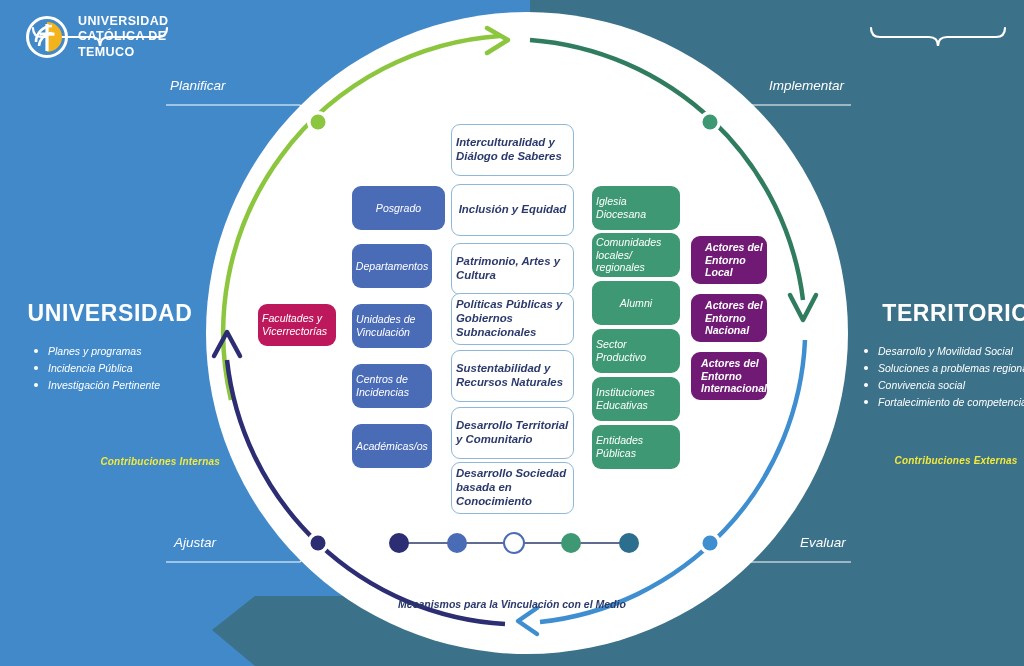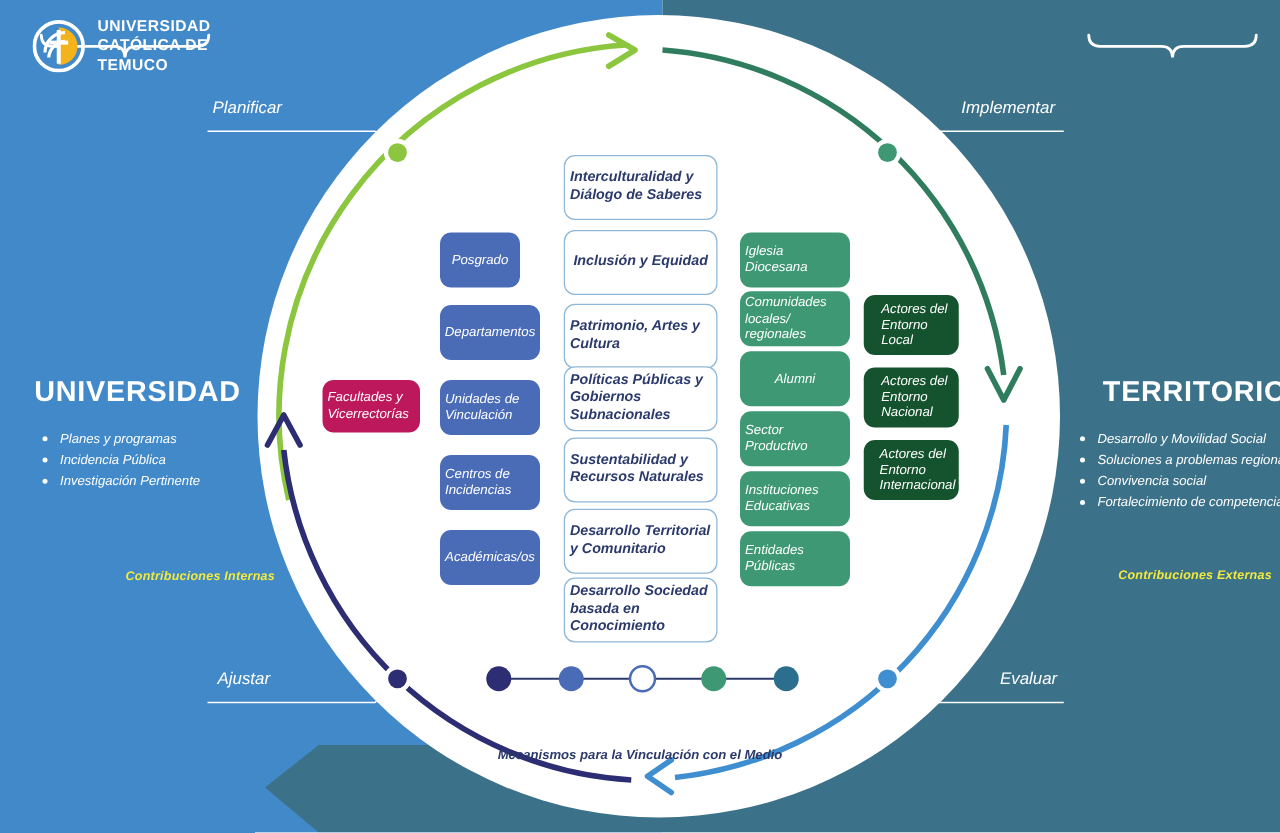--- a/index.html
+++ b/index.html
@@ -48,21 +48,21 @@
   
   .qlabel{position:absolute;color:#ffffff;font-size:13.5px;font-style:italic;white-space:nowrap;}
 
   
   .box{position:absolute;border-radius:9px;display:flex;align-items:center;justify-content:center;
        font-style:italic;line-height:1.22;box-sizing:border-box;padding:2px 4px;}
   .box.white{background:#ffffff;border:1.2px solid #8fb8d8;color:#2b3a6b;font-size:11.4px;font-weight:700;}
   .box.blue{background:#4a6bb5;color:#ffffff;font-size:10.6px;font-weight:400;}
   .box.navy{background:#be185d;color:#ffffff;font-size:10.6px;font-weight:400;}
   .box.green{background:#3d9873;color:#ffffff;font-size:10.6px;font-weight:400;}
-  .box.teal{background:#14532d;color:#ffffff;font-size:10.6px;font-weight:400;padding-left:14px;}
+  .box.teal{background:#701a75;color:#ffffff;font-size:10.6px;font-weight:700;padding-left:14px;}
 
   
   .tl-caption{position:absolute;left:0;top:566px;width:1024px;text-align:center;
               font-size:10.5px;font-style:italic;font-weight:700;color:#2b3a6b;margin-top:32px;}
 </style>
 </head>
 <body>
 
 <div id="stage">
 
@@ -151,21 +151,21 @@
     <div class="contrib" style="margin-top:44px;">Contribuciones Externas</div>
   </div>
 
   <div class="qlabel" style="left:170px;top:78px;">Planificar</div>
   <div class="qlabel" style="left:769px;top:78px;">Implementar</div>
   <div class="qlabel" style="left:800px;top:535px;">Evaluar</div>
   <div class="qlabel" style="left:174px;top:535px;">Ajustar</div>
 
   <div class="box navy" style="left:258px;top:304px;width:78px;height:42px;">Facultades y Vicerrectorías</div>
 
-  <div class="box blue" style="left:352px;top:186px;width:64px;height:44px;">Posgrado</div>
+  <div class="box blue" style="left:352px;top:186px;width:93px;height:44px;">Posgrado</div>
   <div class="box blue" style="left:352px;top:244px;width:80px;height:44px;">Departamentos</div>
   <div class="box blue" style="left:352px;top:304px;width:80px;height:44px;">Unidades de Vinculación</div>
   <div class="box blue" style="left:352px;top:364px;width:80px;height:44px;">Centros de Incidencias</div>
   <div class="box blue" style="left:352px;top:424px;width:80px;height:44px;">Académicas/os</div>
 
   <div class="box white" style="left:451px;top:124px;width:123px;height:52px;">Interculturalidad y Diálogo de Saberes</div>
   <div class="box white" style="left:451px;top:184px;width:123px;height:52px;">Inclusión y Equidad</div>
   <div class="box white" style="left:451px;top:243px;width:123px;height:52px;">Patrimonio, Artes y Cultura</div>
   <div class="box white" style="left:451px;top:293px;width:123px;height:52px;">Políticas Públicas y Gobiernos Subnacionales</div>
   <div class="box white" style="left:451px;top:350px;width:123px;height:52px;">Sustentabilidad y Recursos Naturales</div>

